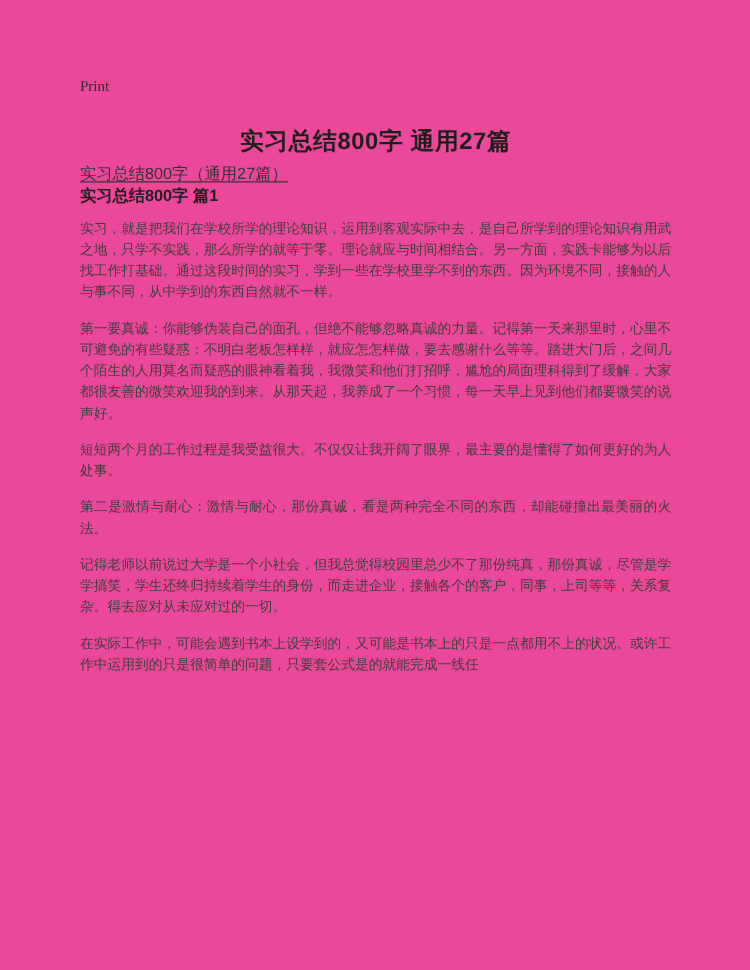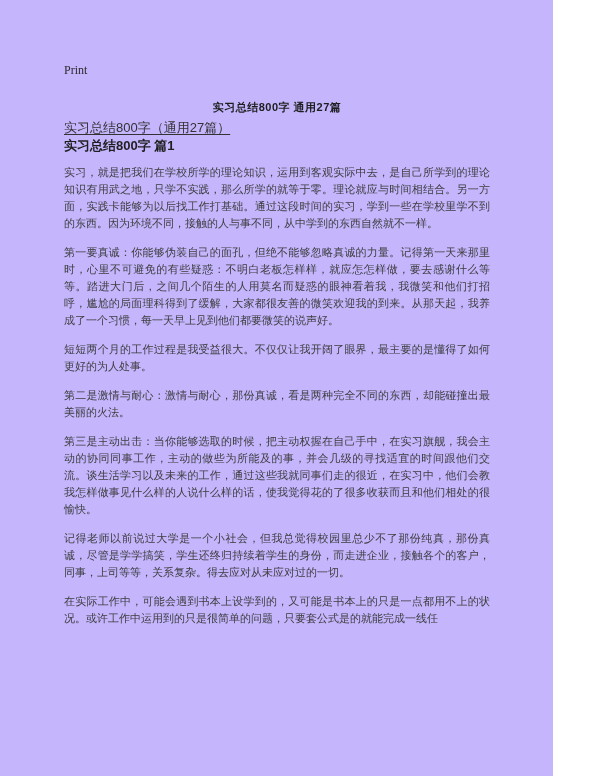--- a/index.html
+++ b/index.html
@@ -6,34 +6,34 @@
   html, body { margin: 0; padding: 0; }
   body {
     width: 600px;
     height: 776px;
     background: #ffffff;
     font-family: "Liberation Sans", sans-serif;
     color: #3a3a3a;
     overflow: hidden;
   }
   .page {
-    width: 553px;
+    width: 600px;
     height: 776px;
     padding: 60px 63px 0 64px;
-    background: #c4b5fd;
+    background: #ec4899;
   }
   .print-label {
     font-family: "Liberation Serif", serif;
     font-size: 12px;
     color: #2b2b2b;
     cursor: pointer;
     display: inline-block;
   }
   .title {
-    font-size: 11px;
+    font-size: 19px;
     font-weight: bold;
     text-align: center;
     color: #1e1e1e;
     margin: 22px 0 0 0;
     letter-spacing: 0.5px;
   }
   .subtitle {
     font-size: 13px;
     color: #333333;
     margin-top: 4px;
@@ -64,17 +64,16 @@
 
   <div class="subtitle">实习总结800字（通用27篇）</div>
 
   <div class="section-heading">实习总结800字 篇1</div>
 
   <div class="body-text">
     <p>实习，就是把我们在学校所学的理论知识，运用到客观实际中去，是自己所学到的理论知识有用武之地，只学不实践，那么所学的就等于零。理论就应与时间相结合。另一方面，实践卡能够为以后找工作打基础。通过这段时间的实习，学到一些在学校里学不到的东西。因为环境不同，接触的人与事不同，从中学到的东西自然就不一样。</p>
     <p>第一要真诚：你能够伪装自己的面孔，但绝不能够忽略真诚的力量。记得第一天来那里时，心里不可避免的有些疑惑：不明白老板怎样样，就应怎怎样做，要去感谢什么等等。踏进大门后，之间几个陌生的人用莫名而疑惑的眼神看着我，我微笑和他们打招呼，尴尬的局面理科得到了缓解，大家都很友善的微笑欢迎我的到来。从那天起，我养成了一个习惯，每一天早上见到他们都要微笑的说声好。</p>
     <p>短短两个月的工作过程是我受益很大。不仅仅让我开阔了眼界，最主要的是懂得了如何更好的为人处事。</p>
     <p>第二是激情与耐心：激情与耐心，那份真诚，看是两种完全不同的东西，却能碰撞出最美丽的火法。</p>
-    <p>第三是主动出击：当你能够选取的时候，把主动权握在自己手中，在实习旗舰，我会主动的协同同事工作，主动的做些为所能及的事，并会几级的寻找适宜的时间跟他们交流。谈生活学习以及未来的工作，通过这些我就同事们走的很近，在实习中，他们会教我怎样做事见什么样的人说什么样的话，使我觉得花的了很多收获而且和他们相处的很愉快。</p>
     <p>记得老师以前说过大学是一个小社会，但我总觉得校园里总少不了那份纯真，那份真诚，尽管是学学搞笑，学生还终归持续着学生的身份，而走进企业，接触各个的客户，同事，上司等等，关系复杂。得去应对从未应对过的一切。</p>
     <p>在实际工作中，可能会遇到书本上设学到的，又可能是书本上的只是一点都用不上的状况。或许工作中运用到的只是很简单的问题，只要套公式是的就能完成一线任</p>
   </div>
 </div>
 
 </body></html>

